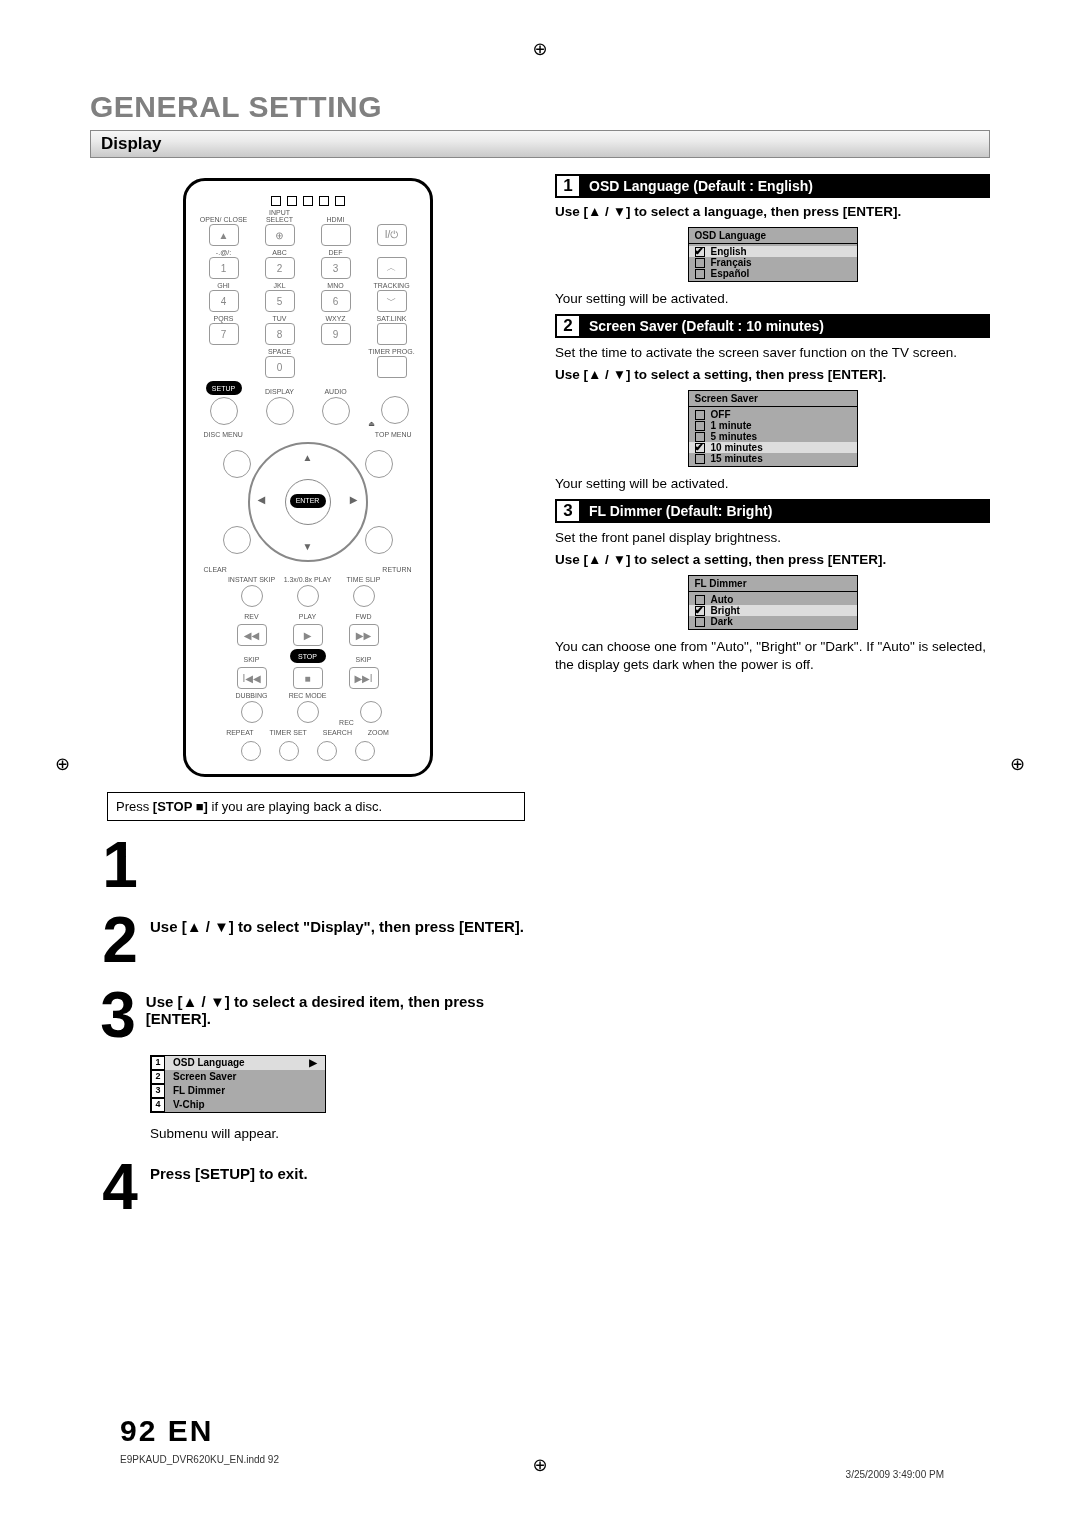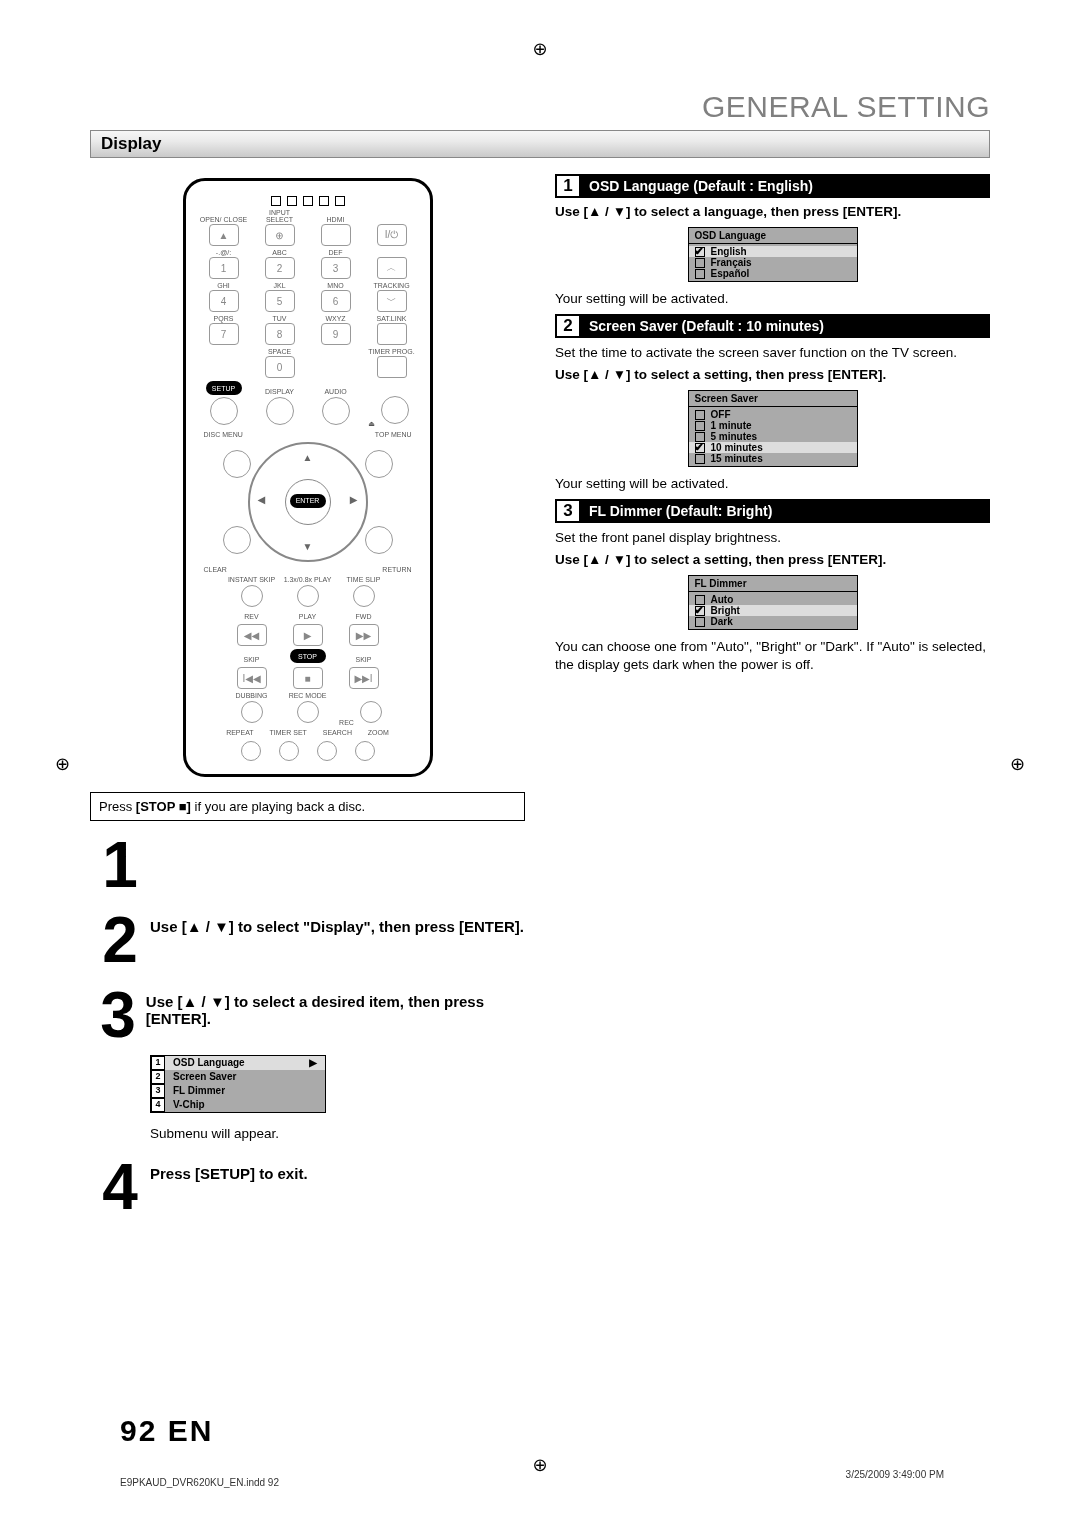--- a/index.html
+++ b/index.html
@@ -4,21 +4,21 @@
 <style>
   * { margin: 0; padding: 0; box-sizing: border-box; }
   body { font-family: Arial, Helvetica, sans-serif; background: #fff; font-size: 13px; }
   .page { width: 1080px; height: 1528px; margin: 0 auto; position: relative; padding: 60px 90px 40px 90px; }
   .regmark { position: absolute; font-size: 18px; color: #000; }
   .regmark.top { top: 38px; left: 50%; transform: translateX(-50%); }
   .regmark.left { top: 50%; left: 55px; transform: translateY(-50%); }
   .regmark.right { top: 50%; right: 55px; transform: translateY(-50%); }
   .regmark.bottom { bottom: 52px; left: 50%; transform: translateX(-50%); }
 
-  h1.page-title { text-align: right; font-weight: normal; color: #808080; font-size: 30px; letter-spacing: 0.5px; margin: 30px 0 6px 0; }
+  h1.page-title { text-align: left; font-weight: bold; color: #808080; font-size: 30px; letter-spacing: 0.5px; margin: 30px 0 6px 0; }
   .section-bar { border: 1px solid #888; background: linear-gradient(#f6f6f6 0%, #eaeaea 40%, #c9c9c9 100%); padding: 3px 10px; font-weight: bold; font-size: 17px; }
 
   .two-col { display: flex; gap: 30px; margin-top: 10px; }
   .col { flex: 1 1 0; }
 
   
   .remote-box { border: 3px solid #000; border-radius: 22px; width: 250px; margin: 10px auto 15px; padding: 12px 8px 8px; font-size: 8px; text-align: center; color: #555; }
   .rrow { display: flex; justify-content: center; align-items: flex-end; gap: 6px; margin: 3px 0; }
   .sq { width: 10px; height: 10px; border: 1px solid #000; }
   .btn { border: 1.5px solid #999; border-radius: 4px; width: 30px; height: 22px; display: flex; align-items: center; justify-content: center; font-size: 10px; color: #888; }
@@ -28,21 +28,21 @@
   .cell .btn { margin: 1px auto 0; }
   .cbtn { width: 28px; height: 28px; border: 1.5px solid #999; border-radius: 50%; display: inline-block; margin: 2px 6px; }
   .round-cluster { position: relative; width: 170px; height: 120px; margin: 4px auto; }
   .oc { position: absolute; border: 2px solid #888; border-radius: 50%; width: 120px; height: 120px; left: 25px; top: 0; }
   .ic { position: absolute; border: 1.5px solid #888; border-radius: 50%; width: 46px; height: 46px; left: 62px; top: 37px; }
   .enter-pill { position: absolute; left: 67px; top: 52px; width: 36px; height: 14px; background: #000; color: #fff; border-radius: 7px; font-size: 7px; line-height: 14px; }
   .arrow-cell { position: absolute; font-size: 10px; color: #666; }
   .tiny-label { font-size: 7px; color: #555; }
   .setup-pill { width: 36px; height: 14px; background: #000; color: #fff; border-radius: 7px; font-size: 7px; display: inline-flex; align-items: center; justify-content: center; }
 
-  .caption { border: 1px solid #000; padding: 6px 8px; font-size: 13px; margin-top: 8px; }
+  .caption { border: 1px solid #000; padding: 6px 8px; font-size: 13px; margin-top: 8px; margin-left: 17px; }
 
   .bigstep { display: flex; margin: 14px 0 0 0; align-items: flex-start; }
   .bigstep .num { font-size: 64px; font-weight: bold; line-height: 0.95; width: 60px; text-align: center; }
   .bigstep .txt { font-weight: bold; font-size: 15px; padding-top: 8px; }
 
   .submenu-box { border: 1px solid #000; display: inline-block; font-size: 10px; margin: 10px 0 6px 60px; }
   .submenu-box .row { display: flex; }
   .submenu-box .idx { border: 1px solid #000; width: 14px; text-align: center; background: #fff; font-weight: bold; font-size: 9px; }
   .submenu-box .lbl { background: #aaa; padding: 1px 8px; width: 160px; font-weight: bold; border-bottom: 1px solid rgba(0,0,0,0); }
   .submenu-box .lbl.sel { background: #ddd; }
@@ -57,21 +57,21 @@
 
   .opt-table { border: 1px solid #000; margin: 8px auto; font-size: 10px; }
   .opt-table .hdr { background: #aaa; padding: 2px 6px; font-weight: bold; border-bottom: 1px solid #000; }
   .opt-table .body { background: #aaa; padding: 2px 0; }
   .opt-table .orow { display: flex; align-items: center; padding: 0 6px; font-weight: bold; gap: 6px; }
   .opt-table .orow.sel { background: #ddd; }
   .chk { width: 10px; height: 10px; border: 1px solid #000; display: inline-block; position: relative; }
   .chk.on::after { content: "✔"; position: absolute; left: -1px; top: -3px; font-size: 11px; }
 
   .footer-pagenum { position: absolute; bottom: 80px; left: 120px; font-size: 30px; font-weight: bold; letter-spacing: 2px; }
-  .footer-file { position: absolute; bottom: 40px; left: 120px; font-size: 10px; color: #333; }
+  .footer-file { position: absolute; bottom: 63px; left: 120px; font-size: 10px; color: #333; }
   .footer-date { position: absolute; bottom: 48px; right: 136px; font-size: 10px; color: #333; }
 </style>
 </head>
 <body>
 
 <div class="page">
   <span class="regmark top">⊕</span>
   <span class="regmark left">⊕</span>
   <span class="regmark right">⊕</span>
   <span class="regmark bottom">⊕</span>

